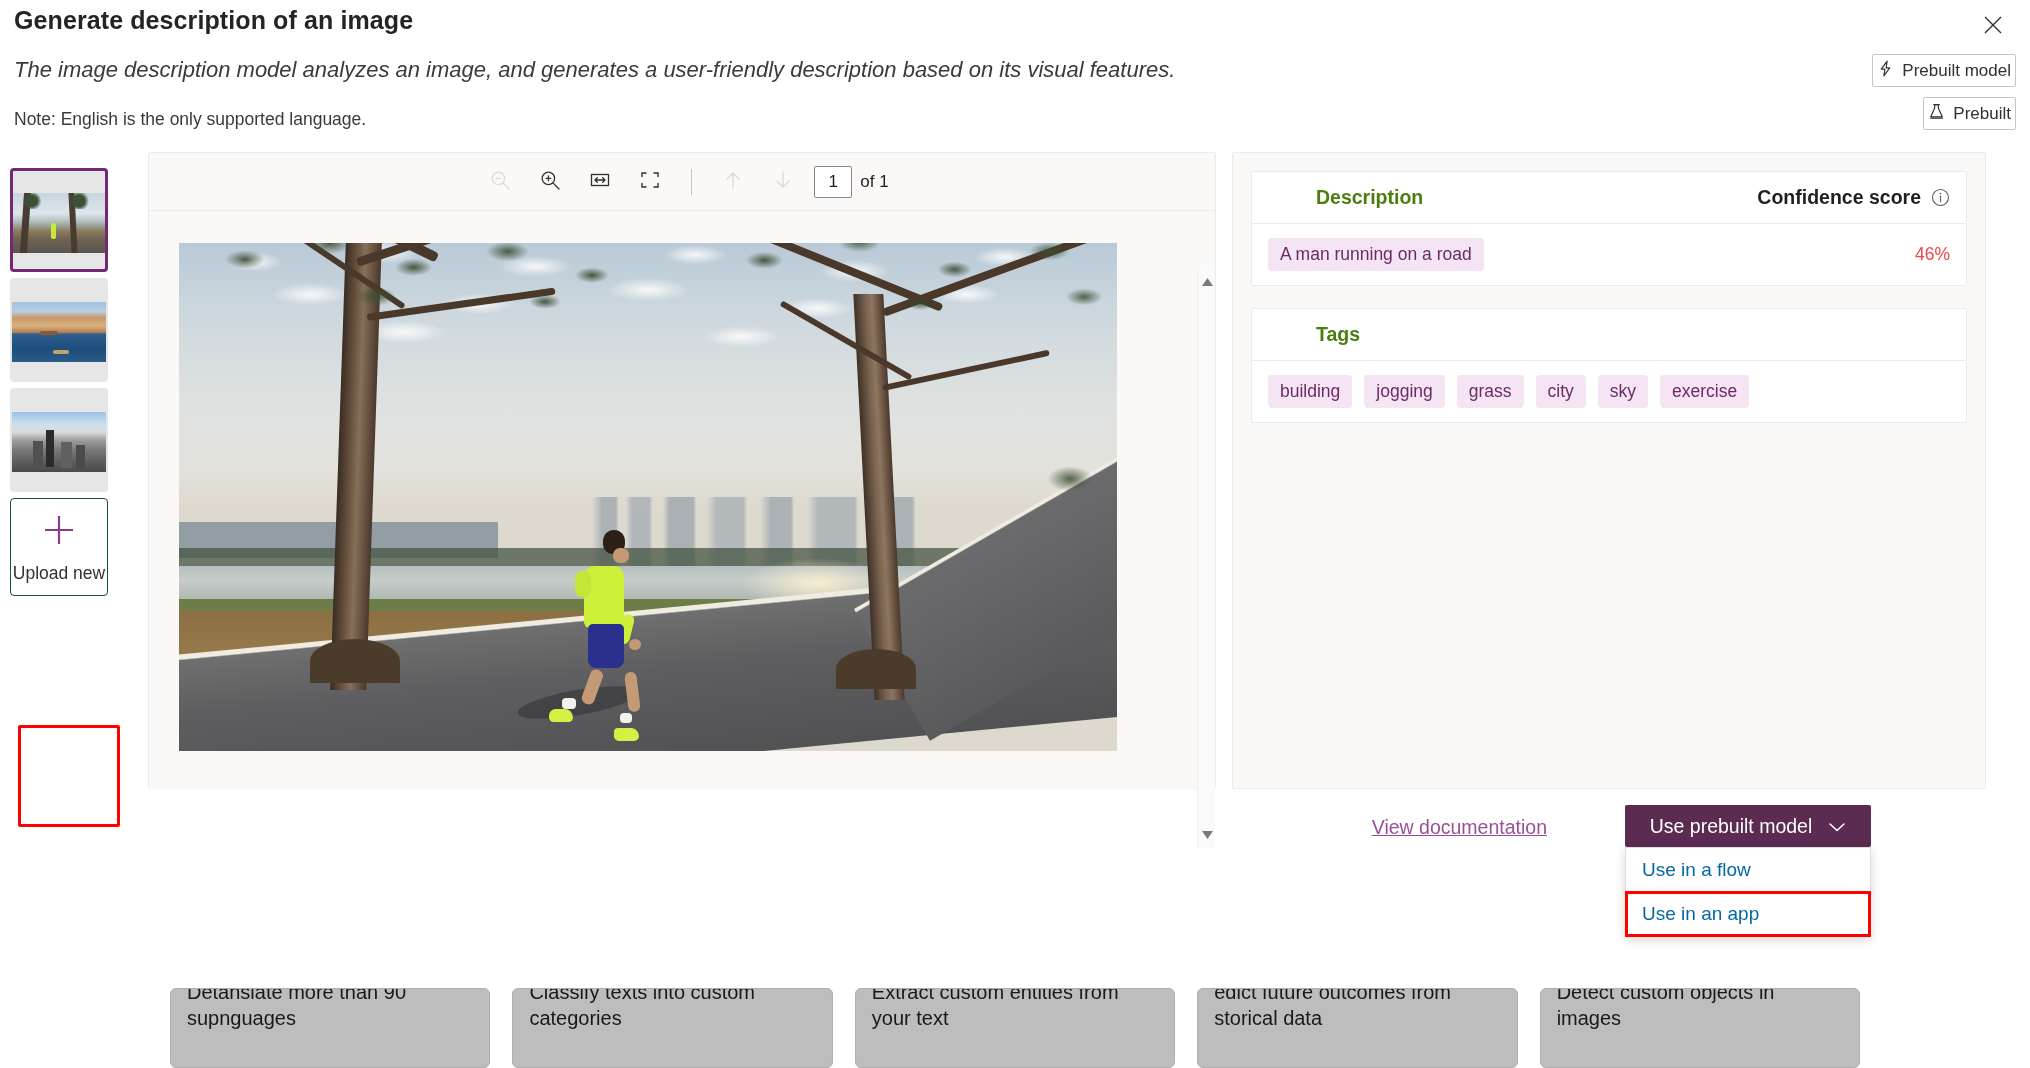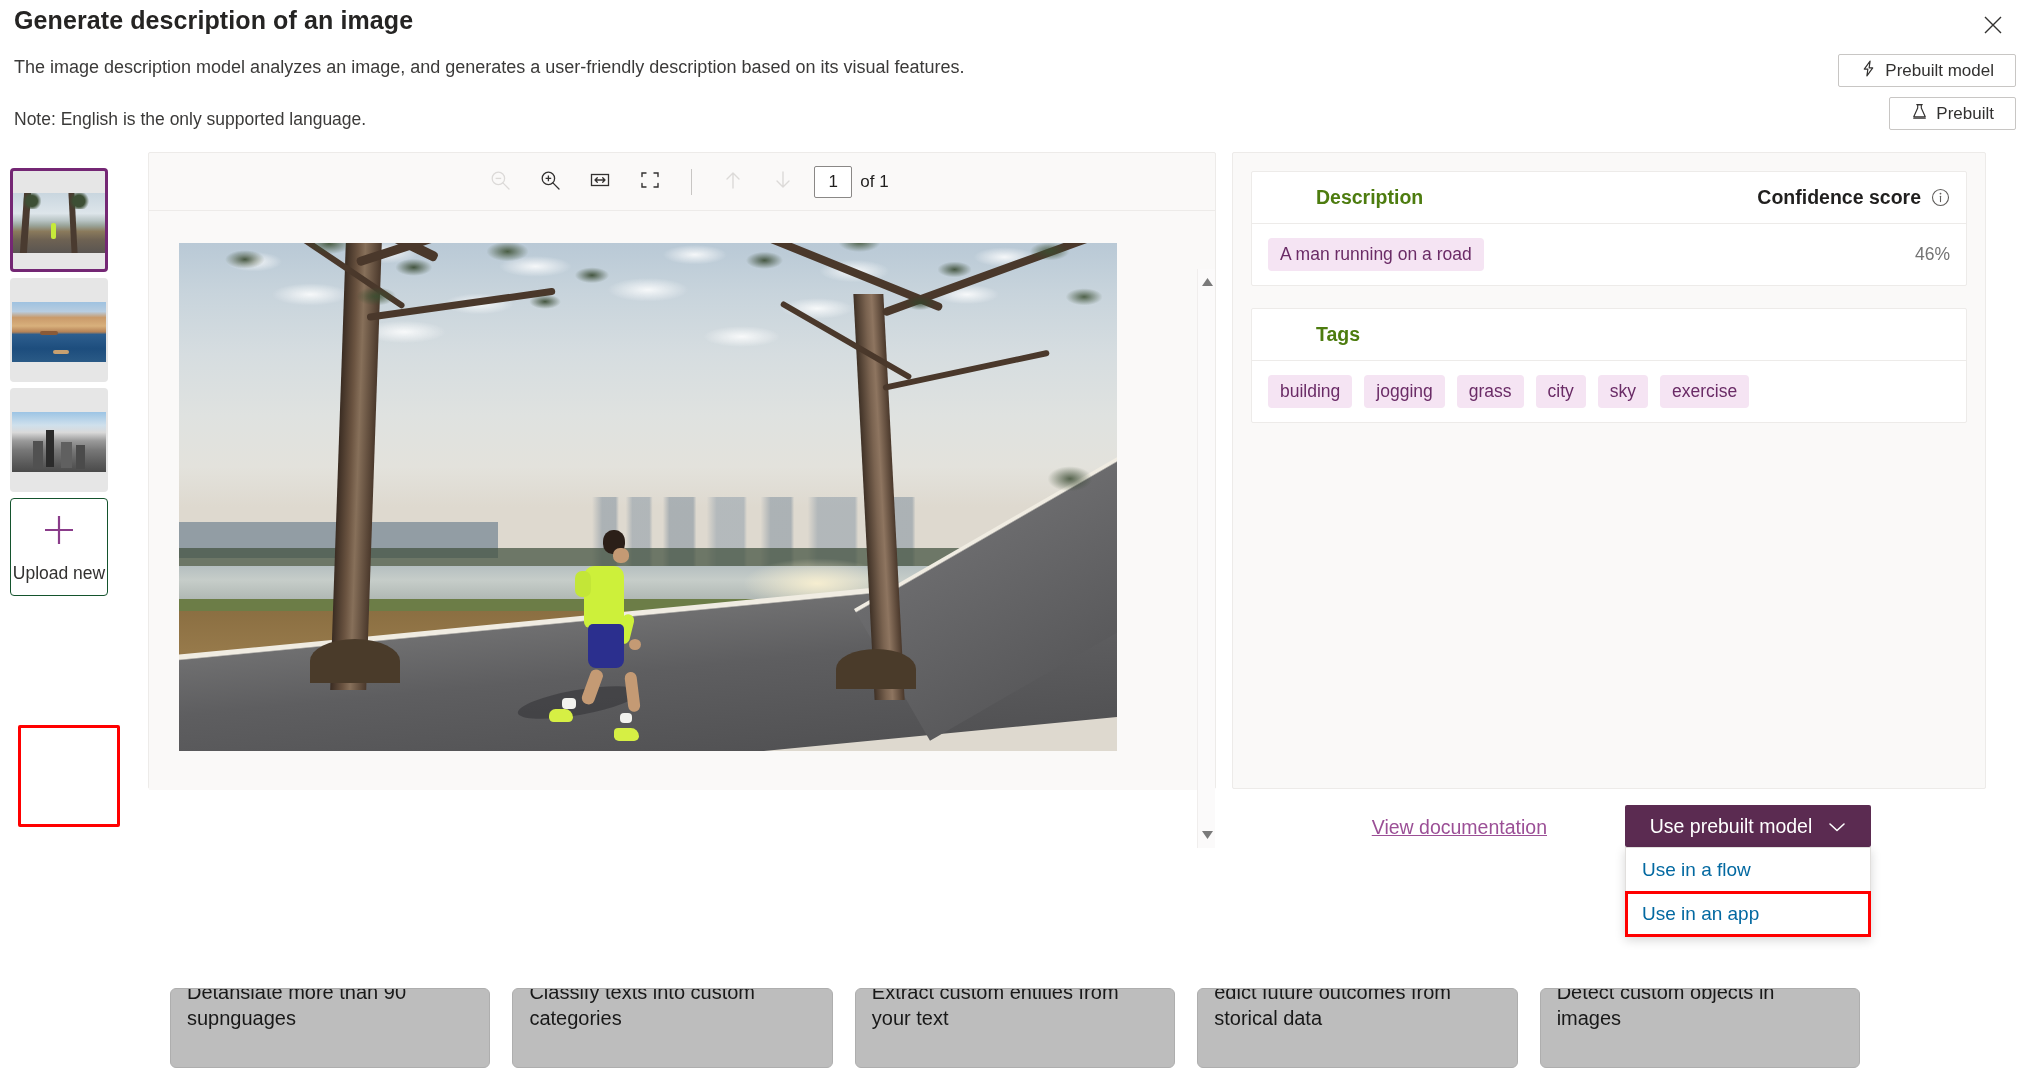--- a/index.html
+++ b/index.html
@@ -41,31 +41,31 @@
     cursor: pointer; background: transparent; border: none;
   }
   .close-btn svg { width: 20px; height: 20px; }
 
   .title {
     position: absolute; left: 14px; top: 6px;
     font-size: 25px; font-weight: 600; color: #252423; letter-spacing: .1px;
   }
   .subtitle {
     position: absolute; left: 14px; top: 57px;
-    font-size: 18px; color: #3b3a39;
+    font-size: 22px; color: #3b3a39; font-style: italic;
   }
   .note {
     position: absolute; left: 14px; top: 109px;
     font-size: 17.5px; color: #3b3a39;
   }
 
   .badge-col { position: absolute; right: 14px; top: 54px; width: 260px; }
   .badge {
     display: inline-flex; align-items: center; gap: 8px;
-    height: 33px; padding: 0 21px;
+    height: 33px; padding: 0 4px;
     border: 1px solid #c8c6c4; background: #ffffff; border-radius: 2px;
     font-size: 17px; color: #323130; cursor: default;
   }
   .badge-row-1 { display: flex; justify-content: flex-end; }
   .badge-row-2 { display: flex; justify-content: flex-end; margin-top: 10px; }
   .badge svg { width: 17px; height: 17px; flex: none; }
 
   
   .thumbs { position: absolute; left: 10px; top: 168px; width: 112px; }
   .thumb {
@@ -151,21 +151,21 @@
   .card-head-right { display: flex; align-items: center; gap: 10px; }
   .conf-label { font-size: 19.5px; font-weight: 600; color: #201f1e; }
   .info-icon { width: 19px; height: 19px; cursor: pointer; }
   .card-body { padding: 14px 16px; display: flex; align-items: center; justify-content: space-between; }
 
   .chip {
     display: inline-block; background: #f5e4f3; color: #6a2b66;
     border-radius: 4px; padding: 6px 12px; font-size: 17.5px;
   }
   .chip.tag { margin: 0 6px 0 0; }
-  .score { font-size: 17.5px; color: #737373; }
+  .score { font-size: 17.5px; color: #ef4444; }
   .tags-body { padding: 14px 16px; display: flex; flex-wrap: wrap; gap: 6px; }
 
   
   .footer {
     position: absolute; left: 0; top: 795px; width: 1885px; height: 168px;
   }
   .doc-link {
     position: absolute; right: 338px; top: 21px;
     font-size: 19.5px; color: #9b4f96; text-decoration: underline; cursor: pointer;
   }

